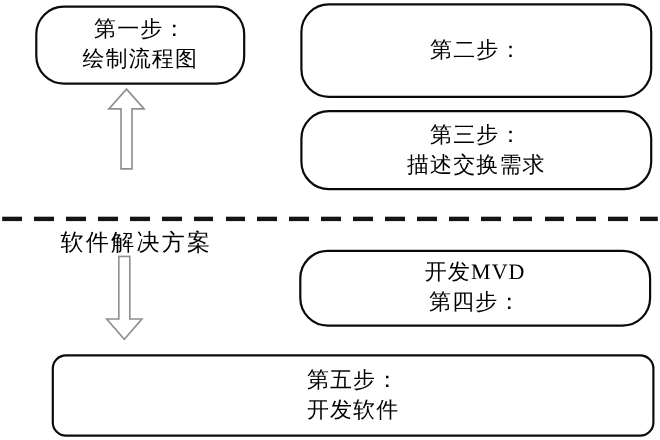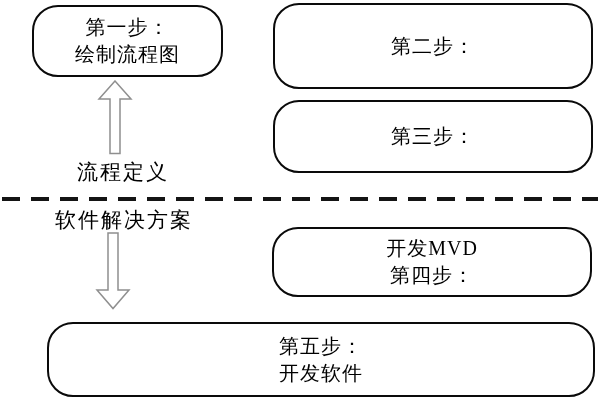--- a/index.html
+++ b/index.html
@@ -24,21 +24,21 @@
     justify-content: center;
     text-align: center;
     font-size: 20px;
     line-height: 27px;
     letter-spacing: 1px;
   }
   #box-step1 { left: 32px;  top: 5px;   width: 191px; height: 72px; }
   #box-step2 { left: 273px; top: 3px;   width: 320px; height: 86px; }
   #box-step3 { left: 273px; top: 100px; width: 320px; height: 73px; }
   #box-step4 { left: 272px; top: 227px; width: 320px; height: 70px; }
-  #box-step5 { left: 47px;  top: 322px; width: 548px; height: 75px; }
+  #box-step5 { left: 47px;  top: 322px; width: 548px; height: 75px; border-radius: 13px; }
   .zone-label {
     position: absolute;
     text-align: center;
     font-size: 21px;
     letter-spacing: 2px;
     white-space: nowrap;
   }
   #label-top    { left: 43px; width: 160px; top: 158px; }
   #label-bottom { left: 24px; width: 200px; top: 206px; }
   #divider {
@@ -62,37 +62,37 @@
     <div>第一步：</div>
     <div>绘制流程图</div>
   </div>
 
   <div class="box" id="box-step2">
     <div>第二步：</div>
   </div>
 
   <div class="box" id="box-step3">
     <div>第三步：</div>
+    <div>描述交换需求</div>
   </div>
 
   <div class="box" id="box-step4">
     <div>开发MVD</div>
     <div>第四步：</div>
   </div>
 
   <div class="box" id="box-step5">
     <div>第五步：</div>
     <div>开发软件</div>
   </div>
 
   <svg class="arrow" id="up-arrow" width="36" height="75" viewBox="0 0 36 75">
     <polygon points="18,1 34,19 23,19 23,73.5 13,73.5 13,19 2,19" fill="#ffffff" stroke="#8f8f8f" stroke-width="1.5" stroke-linejoin="miter"></polygon>
   </svg>
 
-  <div class="zone-label" id="label-top">流程定义</div>
 
   <div id="divider"></div>
 
   <div class="zone-label" id="label-bottom">软件解决方案</div>
 
   <svg class="arrow" id="down-arrow" width="36" height="78" viewBox="0 0 36 78">
     <polygon points="13,1 23,1 23,58 34,58 18,76.5 2,58 13,58" fill="#ffffff" stroke="#8f8f8f" stroke-width="1.5" stroke-linejoin="miter"></polygon>
   </svg>
 
 </div>

